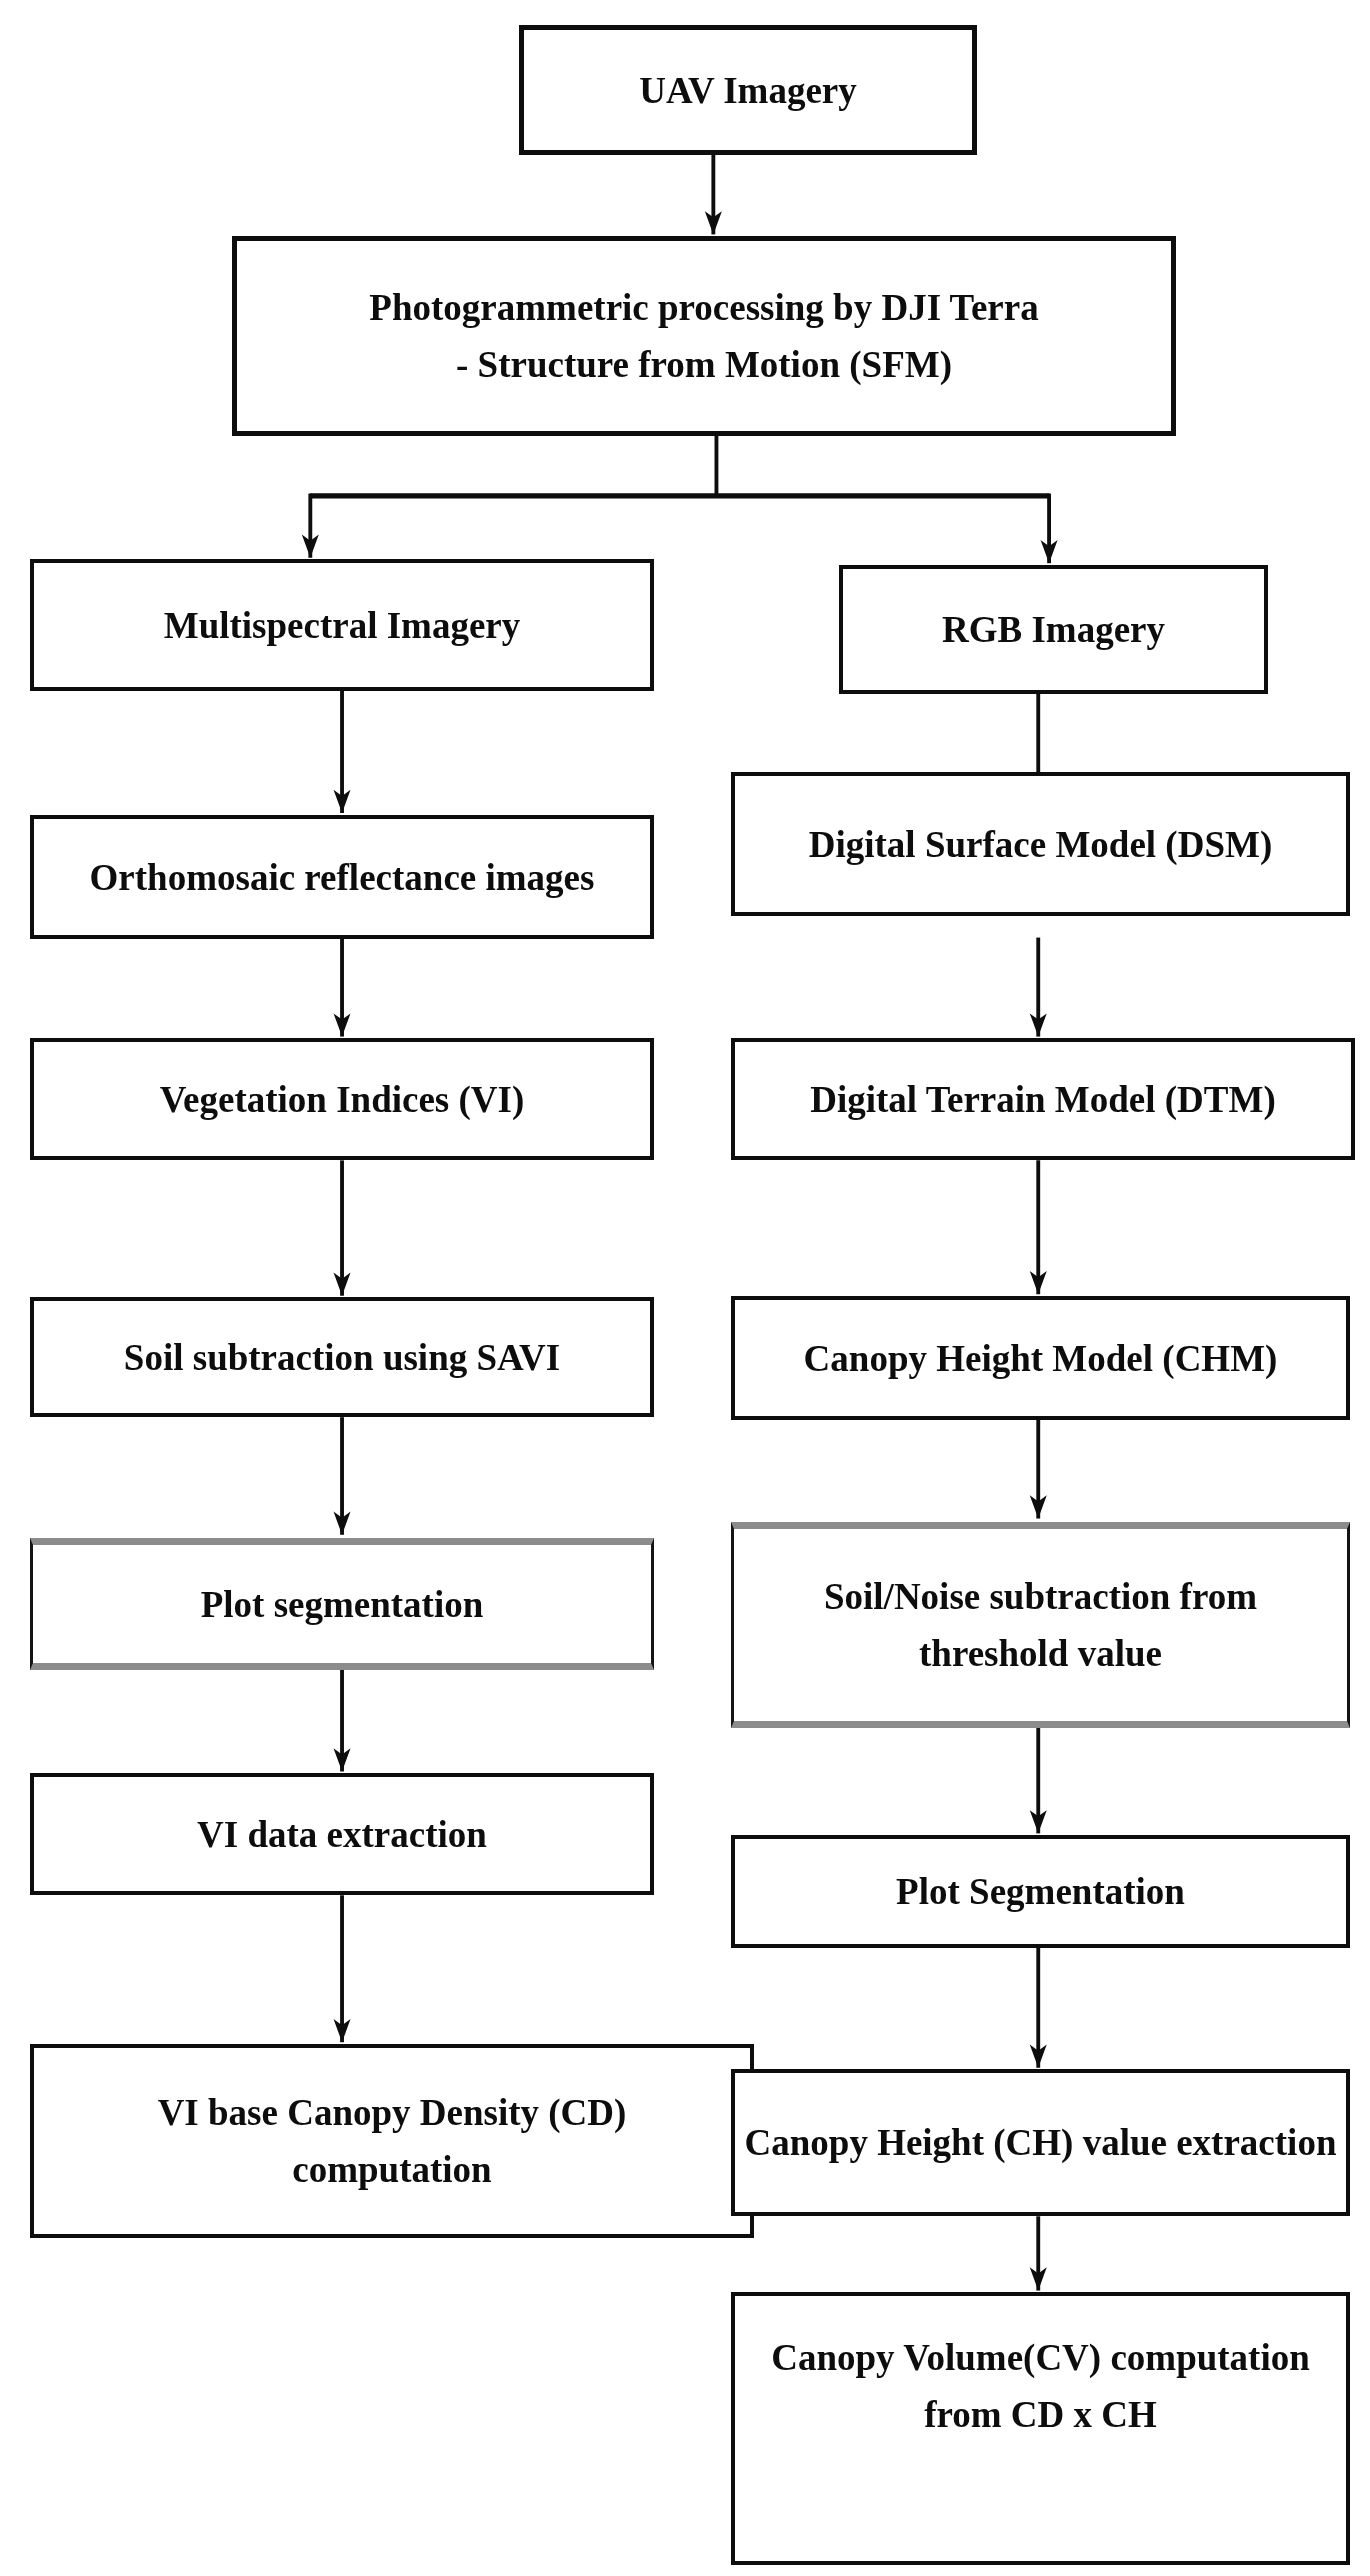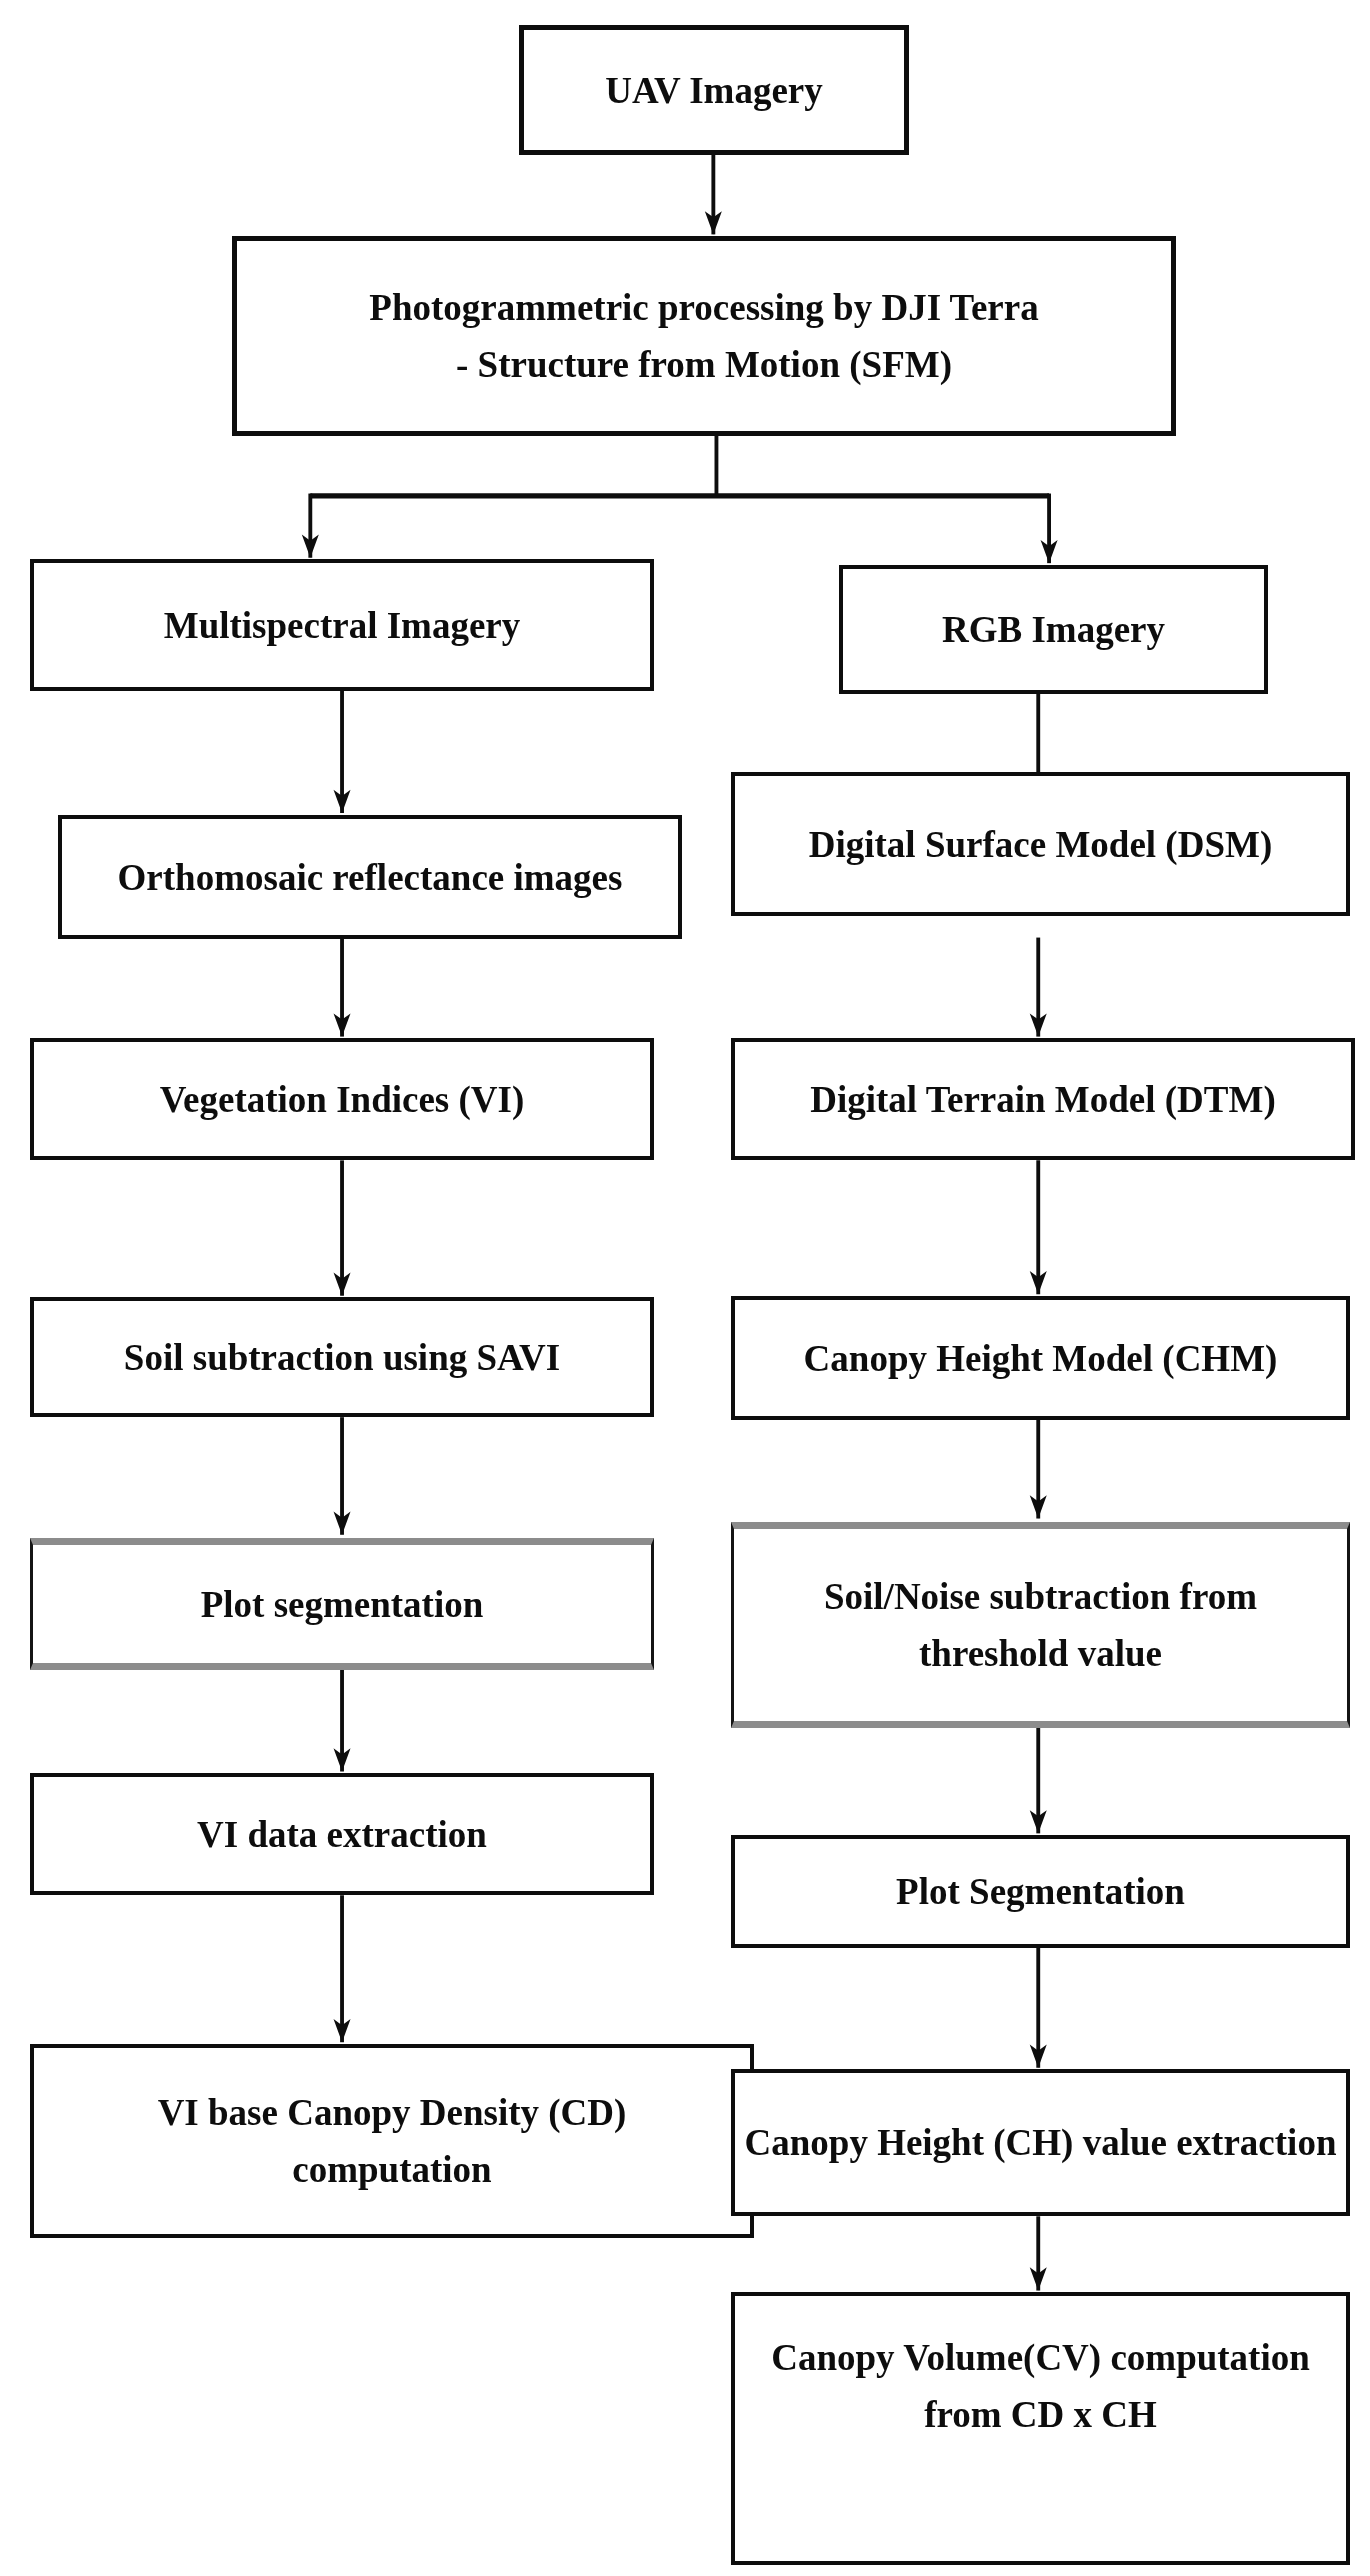--- a/index.html
+++ b/index.html
@@ -35,25 +35,25 @@
   .node .ln { display: block; white-space: nowrap; }
   
   .bw7 { border-width: 5.4px; }
   
   .gray-tb {
     border: 3.9px solid #141414;
     border-top: 7.7px solid #8c8c8c;
     border-bottom: 7.7px solid #8c8c8c;
   }
   
-  .n-uav            { left: 519px;  top: 25px;   width: 390px;  height: 130px; }
+  .n-uav            { left: 519px;  top: 25px;   width: 458px;  height: 130px; }
   .n-photo          { left: 232px;  top: 236px;  width: 944px; height: 200px; }
   .n-multispectral  { left: 30px;   top: 559px;  width: 624px;  height: 132px; }
   .n-rgb            { left: 839px; top: 565px;  width: 429px;  height: 129px; text-align: right; }
-  .n-ortho          { left: 30px;   top: 815px; width: 624px;  height: 124px; margin-left: 28px; }
+  .n-ortho          { left: 30px;   top: 815px; width: 624px;  height: 124px; }
   .n-dsm            { left: 731px;  top: 772px; width: 619px;  height: 144px; }
   .n-vi             { left: 30px;   top: 1038px; width: 624px;  height: 122px; }
   .n-dtm            { left: 731px;  top: 1038px; width: 624px;  height: 122px; }
   .n-savi           { left: 30px;   top: 1297px; width: 624px;  height: 120px; }
   .n-chm            { left: 731px;  top: 1296px; width: 619px;  height: 124px; }
   .n-plot-seg-left  { left: 30px;   top: 1538px; width: 624px;  height: 132px; }
   .n-soil-noise     { left: 731px;  top: 1522px; width: 619px;  height: 206px; }
   .n-vi-data        { left: 30px;   top: 1773px; width: 624px;  height: 122px; }
   .n-plot-seg-right { left: 731px;  top: 1835px; width: 619px;  height: 113px; }
   .n-vi-base-cd     { left: 30px;   top: 2044px; width: 724px;  height: 194px; }

